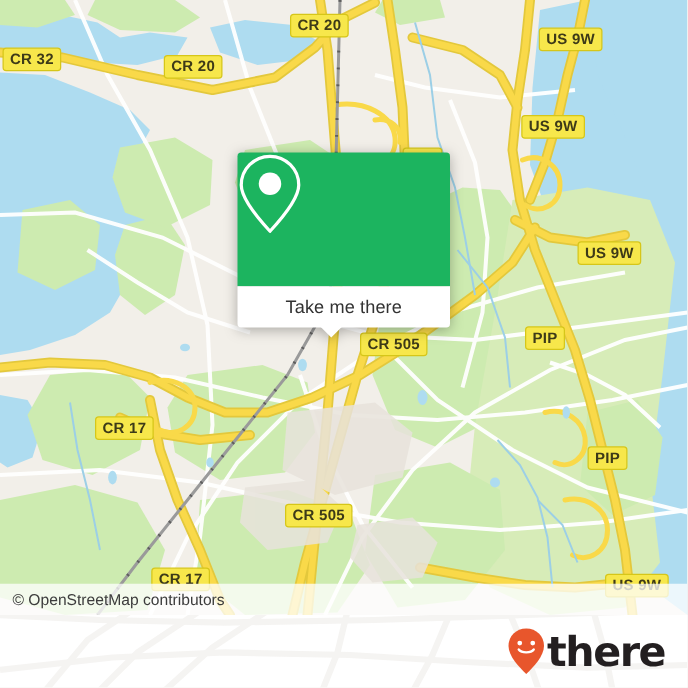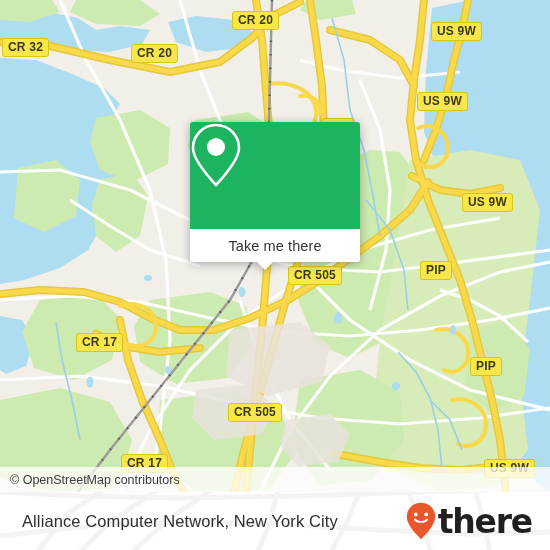--- a/index.html
+++ b/index.html
@@ -251,23 +251,20 @@
         <path d="M110,100 L170,46 L230,6"></path>
         <path d="M0,64 L90,54 L180,50 L280,52 L380,58 L470,62 L550,60"></path>
         <path d="M250,100 L270,50 L282,0"></path>
         <path d="M320,100 L346,52 L368,0"></path>
         <path d="M400,0 L420,48 L438,100"></path>
         <path d="M470,0 L484,50 L494,100"></path>
         <path d="M0,20 L80,24 L180,26 L300,24 L420,20 L550,16"></path>
       </g>
     </svg>
 
-    <div id="footer-title">
-      <span>Alliance Computer Network, New York City</span>
-    </div>
 
     <div id="footer-logo">
       <svg width="30" height="38" viewBox="0 0 30 38">
         <path d="M15 0.8 C6.9 0.8 0.8 7 0.8 14.6 C0.8 23 9.2 31.5 15 37.2 C20.8 31.5 29.2 23 29.2 14.6 C29.2 7 23.1 0.8 15 0.8 Z" fill="#e8562c"></path>
         <circle cx="9.8" cy="12.4" r="1.9" fill="#ffffff"></circle>
         <circle cx="20.2" cy="12.4" r="1.9" fill="#ffffff"></circle>
         <path d="M9 17.6 C11.2 20.6 18.8 20.6 21 17.6" stroke="#ffffff" stroke-width="1.9" fill="none" stroke-linecap="round"></path>
       </svg>
       <span id="footer-logo-text">there</span>
     </div>

